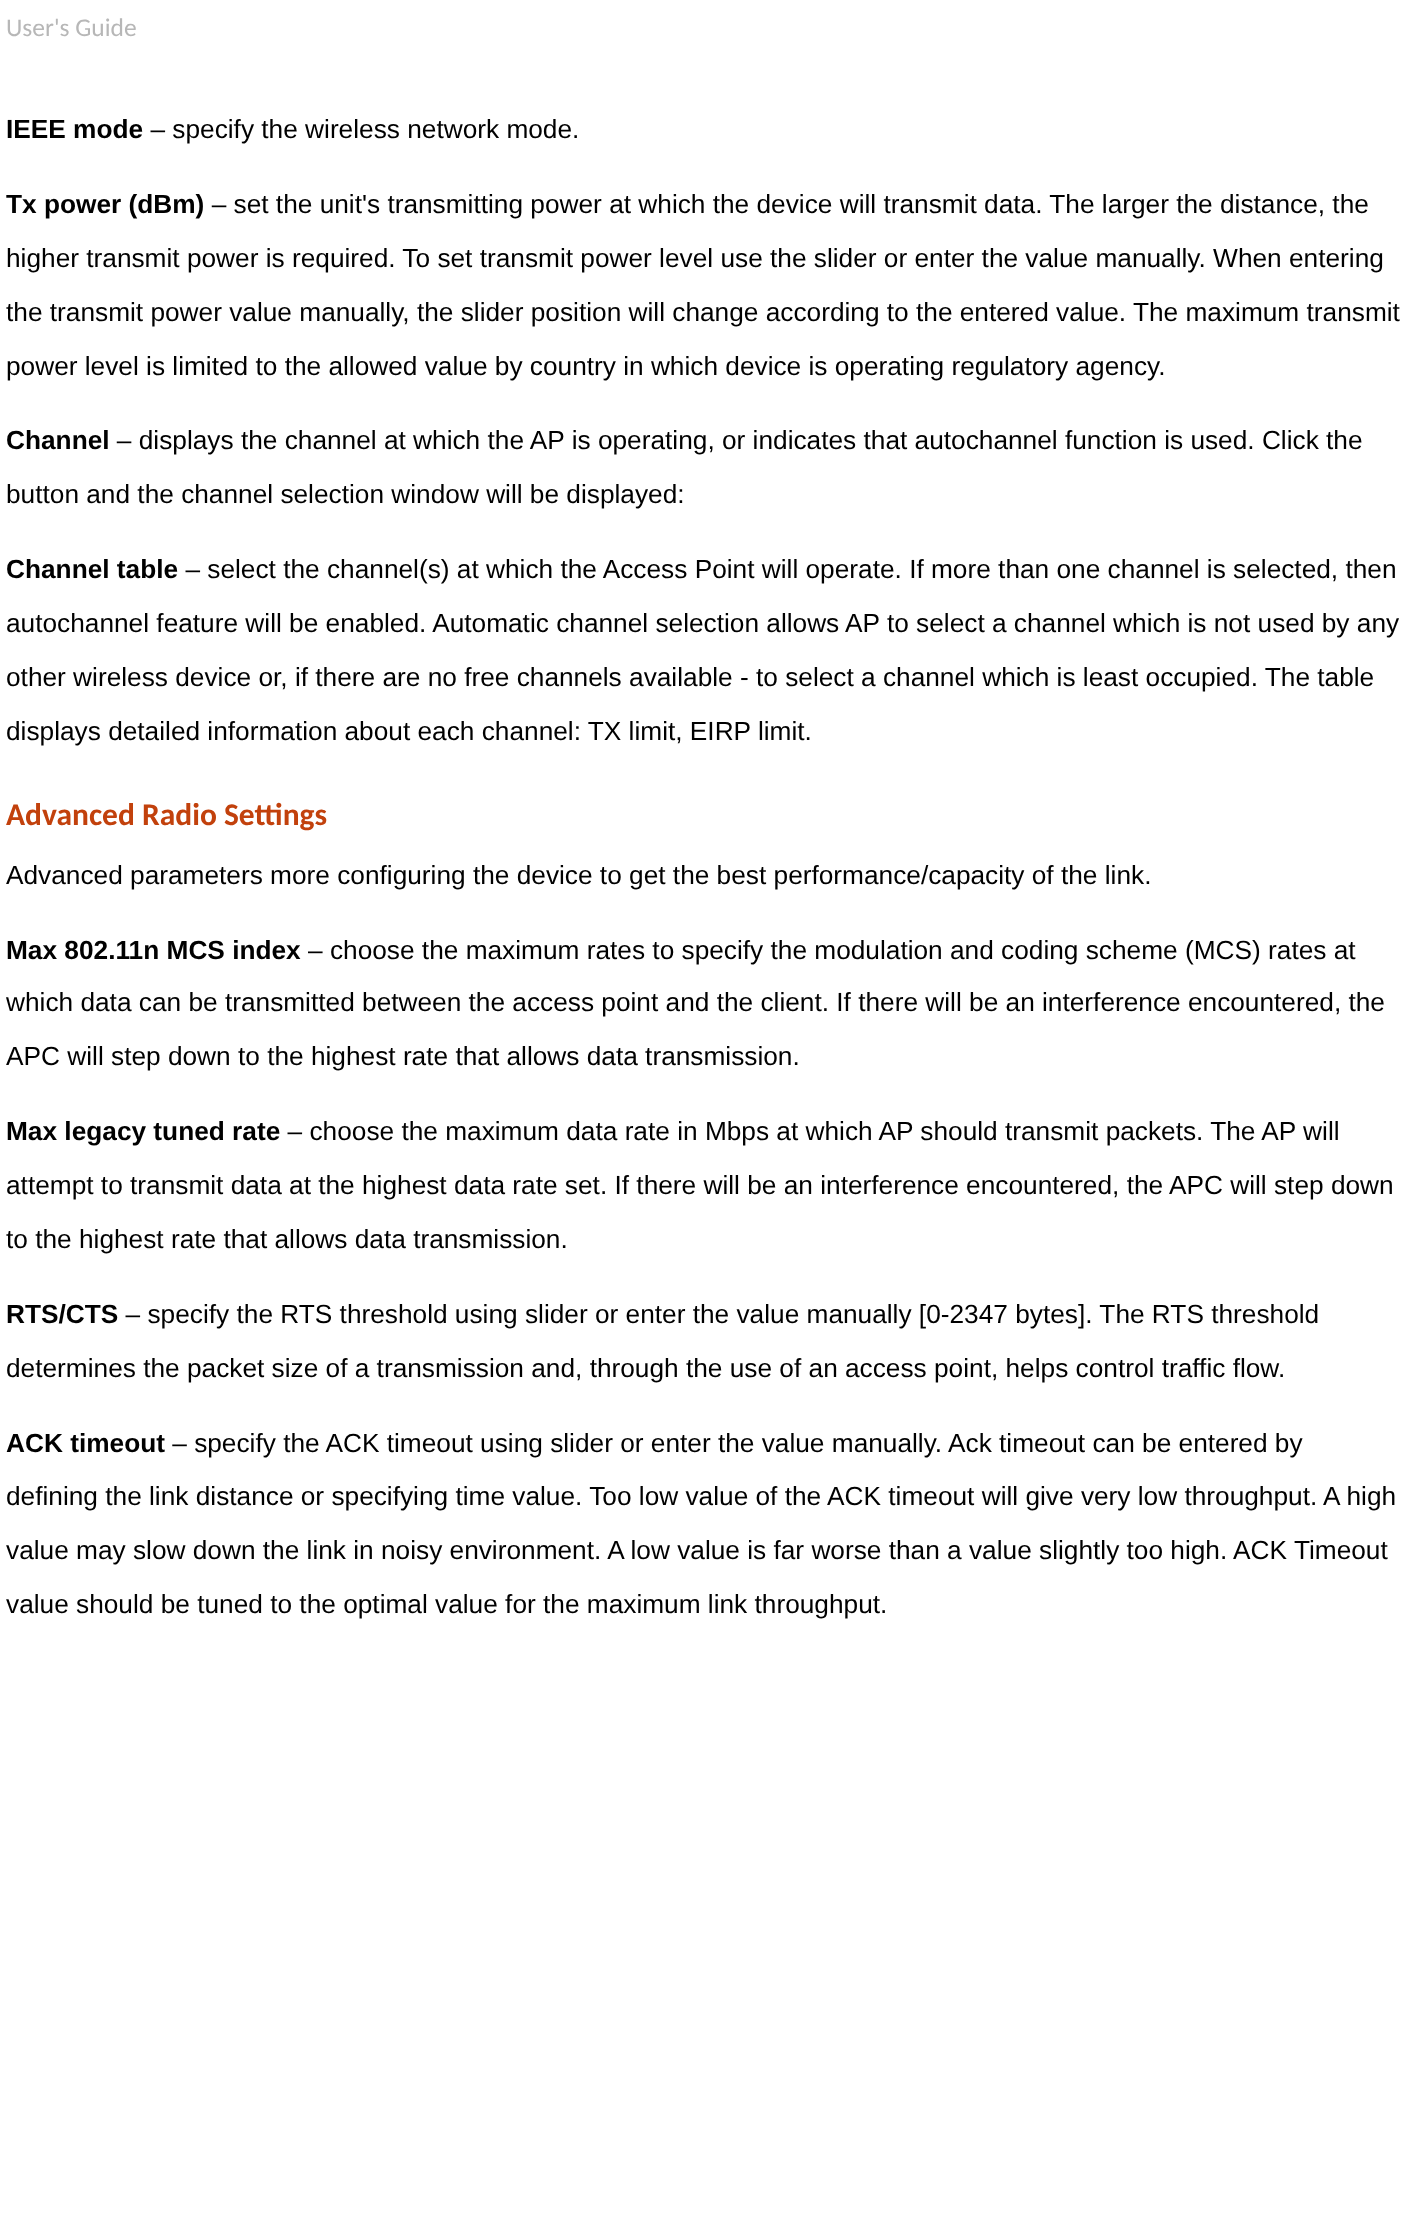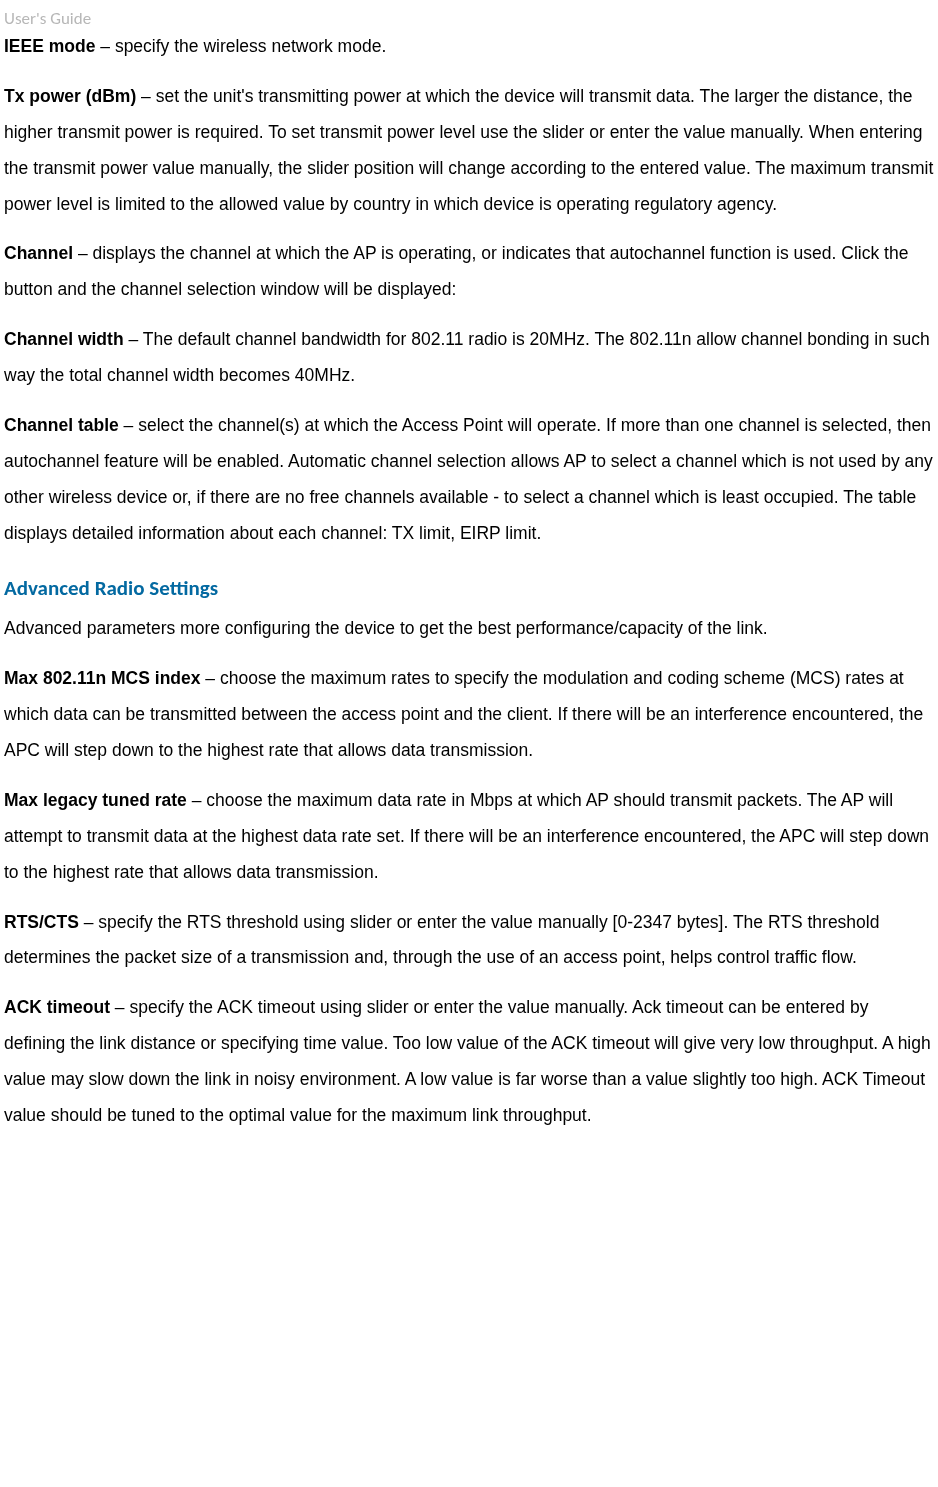--- a/index.html
+++ b/index.html
@@ -9,35 +9,36 @@
       background: #ffffff;
       width: 938px;
     }
     .page {
       padding: 8px 4px 20px 4px;
     }
     .header-label {
       color: #b7b7b7;
       font-family: Calibri, Arial, sans-serif;
       font-size: 17px;
+      margin-bottom: 40px;
     }
     .paragraph {
       color: #000000;
       font-size: 17.5px;
       line-height: 2.05;
       margin-bottom: 14px;
     }
     .term {
       font-weight: bold;
     }
     .section-heading {
       font-family: Calibri, Arial, sans-serif;
       font-weight: bold;
       font-size: 21px;
-      color: #0369a1;
+      color: #c2410c;
       margin-top: 24px;
       margin-bottom: 10px;
     }
   </style>
 </head>
 <body>
 
 <div class="page">
   <div class="header-label">User's Guide</div>
 
@@ -46,23 +47,20 @@
   </div>
 
   <div class="paragraph">
     <span class="term">Tx power (dBm)</span><span> – set the unit's transmitting power at which the device will transmit data. The larger the distance, the higher transmit power is required. To set transmit power level use the slider or enter the value manually. When entering the transmit power value manually, the slider position will change according to the entered value. The maximum transmit power level is limited to the allowed value by country in which device is operating regulatory agency.</span>
   </div>
 
   <div class="paragraph">
     <span class="term">Channel</span><span> – displays the channel at which the AP is operating, or indicates that autochannel function is used. Click the button and the channel selection window will be displayed:</span>
   </div>
 
-  <div class="paragraph">
-    <span class="term">Channel width</span><span> – The default channel bandwidth for 802.11 radio is 20MHz. The 802.11n allow channel bonding in such way the total channel width becomes 40MHz.</span>
-  </div>
 
   <div class="paragraph">
     <span class="term">Channel table</span><span> – select the channel(s) at which the Access Point will operate. If more than one channel is selected, then autochannel feature will be enabled. Automatic channel selection allows AP to select a channel which is not used by any other wireless device or, if there are no free channels available - to select a channel which is least occupied. The table displays detailed information about each channel: TX limit, EIRP limit.</span>
   </div>
 
   <div class="section-heading">Advanced Radio Settings</div>
 
   <div class="paragraph">Advanced parameters more configuring the device to get the best performance/capacity of the link.</div>
 
   <div class="paragraph">

